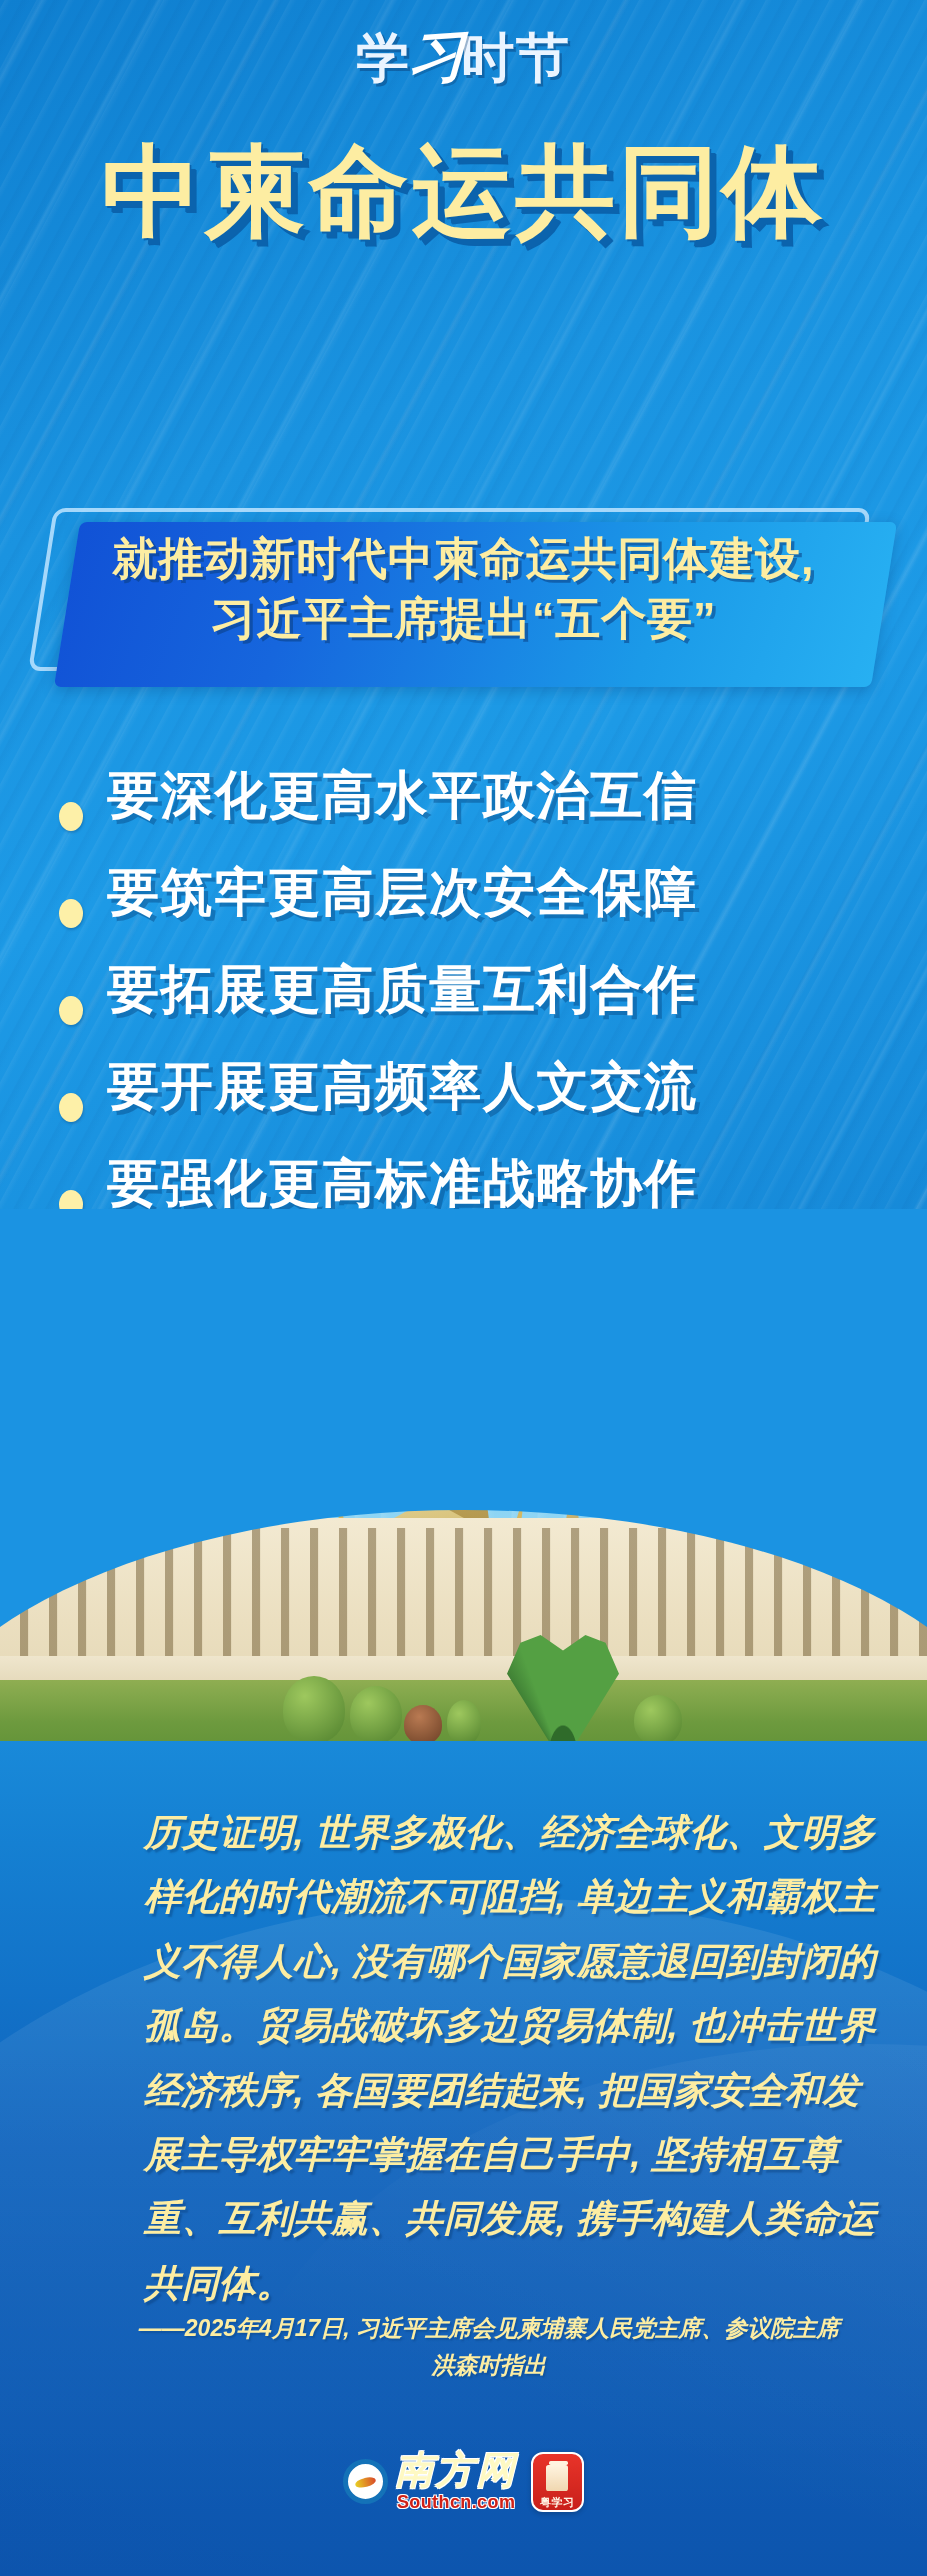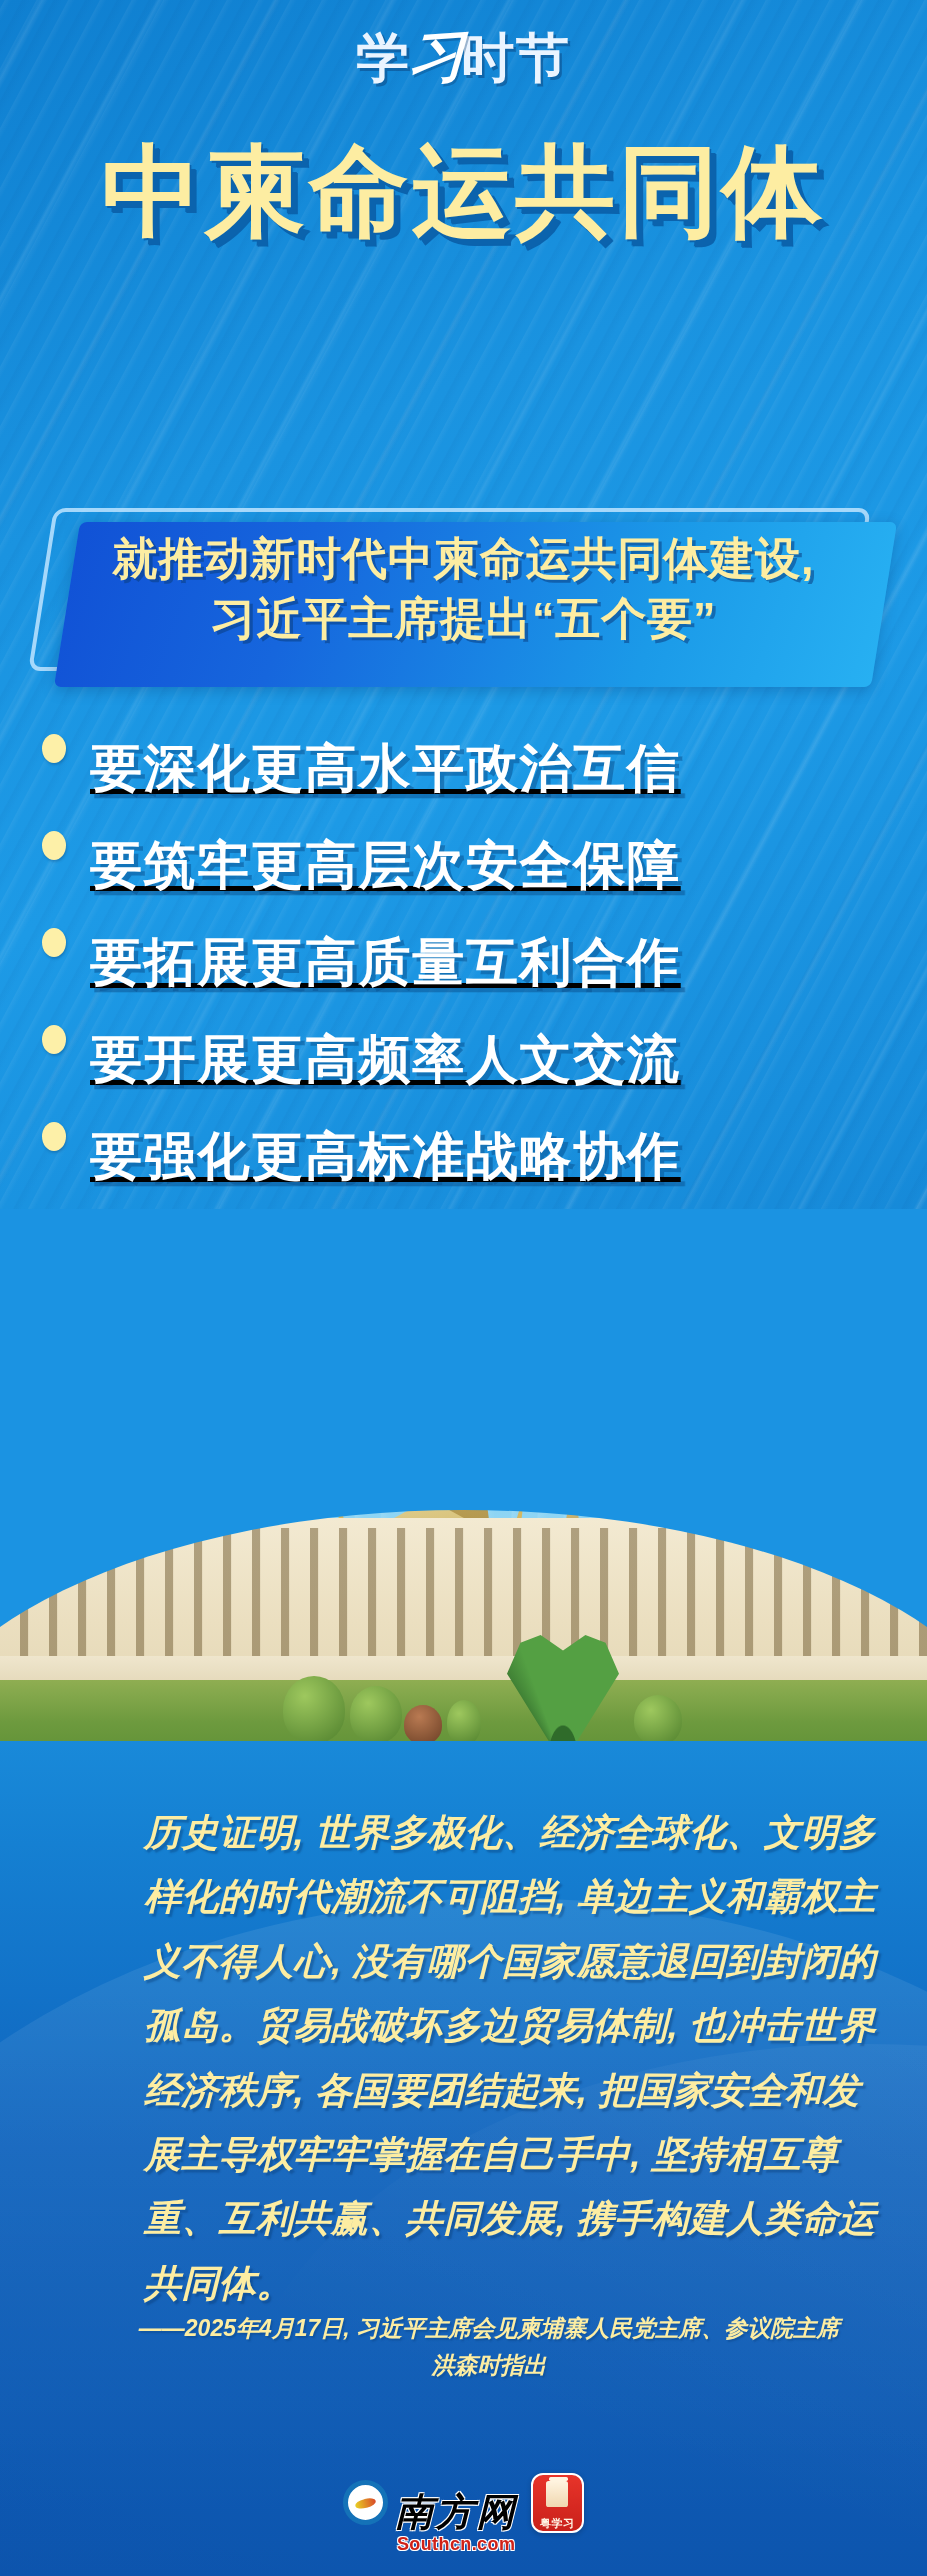--- a/index.html
+++ b/index.html
@@ -118,22 +118,22 @@
   .banner-text {
     position:absolute; left:0; top:31px; width:927px; text-align:center;
     font-size:45px; font-weight:bold; color:#fdeda2; line-height:1.34;
     letter-spacing:0.9px;
     text-shadow:3.4px 3.4px 0 rgba(9,62,130,.55);
   }
 
   
   .bullets { position:absolute; left:0; top:734px; width:927px; }
   .bullet-row {
-    display:flex; align-items:flex-start;
-    height:97px; padding-left:42px;text-decoration:underline;
+    display:flex; align-items:flex-end;
+    height:97px; padding-left:59px;
   }
   .bullet-dot {
     width:24px; height:29px; border-radius:50%;
     background:#fdf0a8; flex:none; margin-right:24px;
     box-shadow:0.9px 1.7px 2.6px rgba(6,50,100,.3);
   }
   .bullet-label {
     font-size:52px; font-weight:bold; color:#ffffff;
     letter-spacing:1.7px;
     text-shadow:4.3px 4.3px 0 rgba(10,85,150,.55);
@@ -226,37 +226,36 @@
     position:relative; flex:none;
   }
   .southcn-mark::after {
     content:""; position:absolute; left:6.9px; top:13.7px; width:20.6px; height:8.6px;
     border-radius:50%;
     background:linear-gradient(90deg,#e8d024,#d94a2a);
     transform:rotate(-14deg);
   }
   .southcn-words { display:flex; flex-direction:column; align-items:center; }
   .southcn-cn {
-    font-size:38px; font-weight:bold; color:#000000;
+    font-size:38px; font-weight:bold; color:#fef9c3;
     font-family:"Liberation Serif","DejaVu Serif",serif;
     font-style:italic; letter-spacing:2.6px;
     text-shadow:0.9px 0.9px 0 #fff, -0.9px -0.9px 0 #fff, 0.9px -0.9px 0 #fff, -0.9px 0.9px 0 #fff;
     line-height:1;
-    margin-top:42px;
   }
   .southcn-en {
     font-size:18px; font-weight:bold; color:#cf2118; letter-spacing:0.4px;
     text-shadow:0.9px 0.9px 0 #fff, -0.9px -0.9px 0 #fff, 0.9px -0.9px 0 #fff, -0.9px 0.9px 0 #fff;
     margin-top:2.6px;
   }
   .yuexuexi {
     width:53px; height:60px; border-radius:12px;
     background:linear-gradient(180deg,#e8342a,#c9201a);
     border:2.6px solid #ffffff;
-    display:flex; flex-direction:column; align-items:center; justify-content:space-between;
+    display:flex; flex-direction:column; align-items:center; justify-content:flex-end;
     padding-top:6px; flex:none;
     box-shadow:0 1.7px 5.2px rgba(0,0,0,.2);
   }
   .yx-glyph {
     width:22px; height:26px;
     background:linear-gradient(180deg,#fff4e0,#f0d7b0);
     border-radius:2.6px;
     position:relative;
   }
   .yx-glyph::before {

